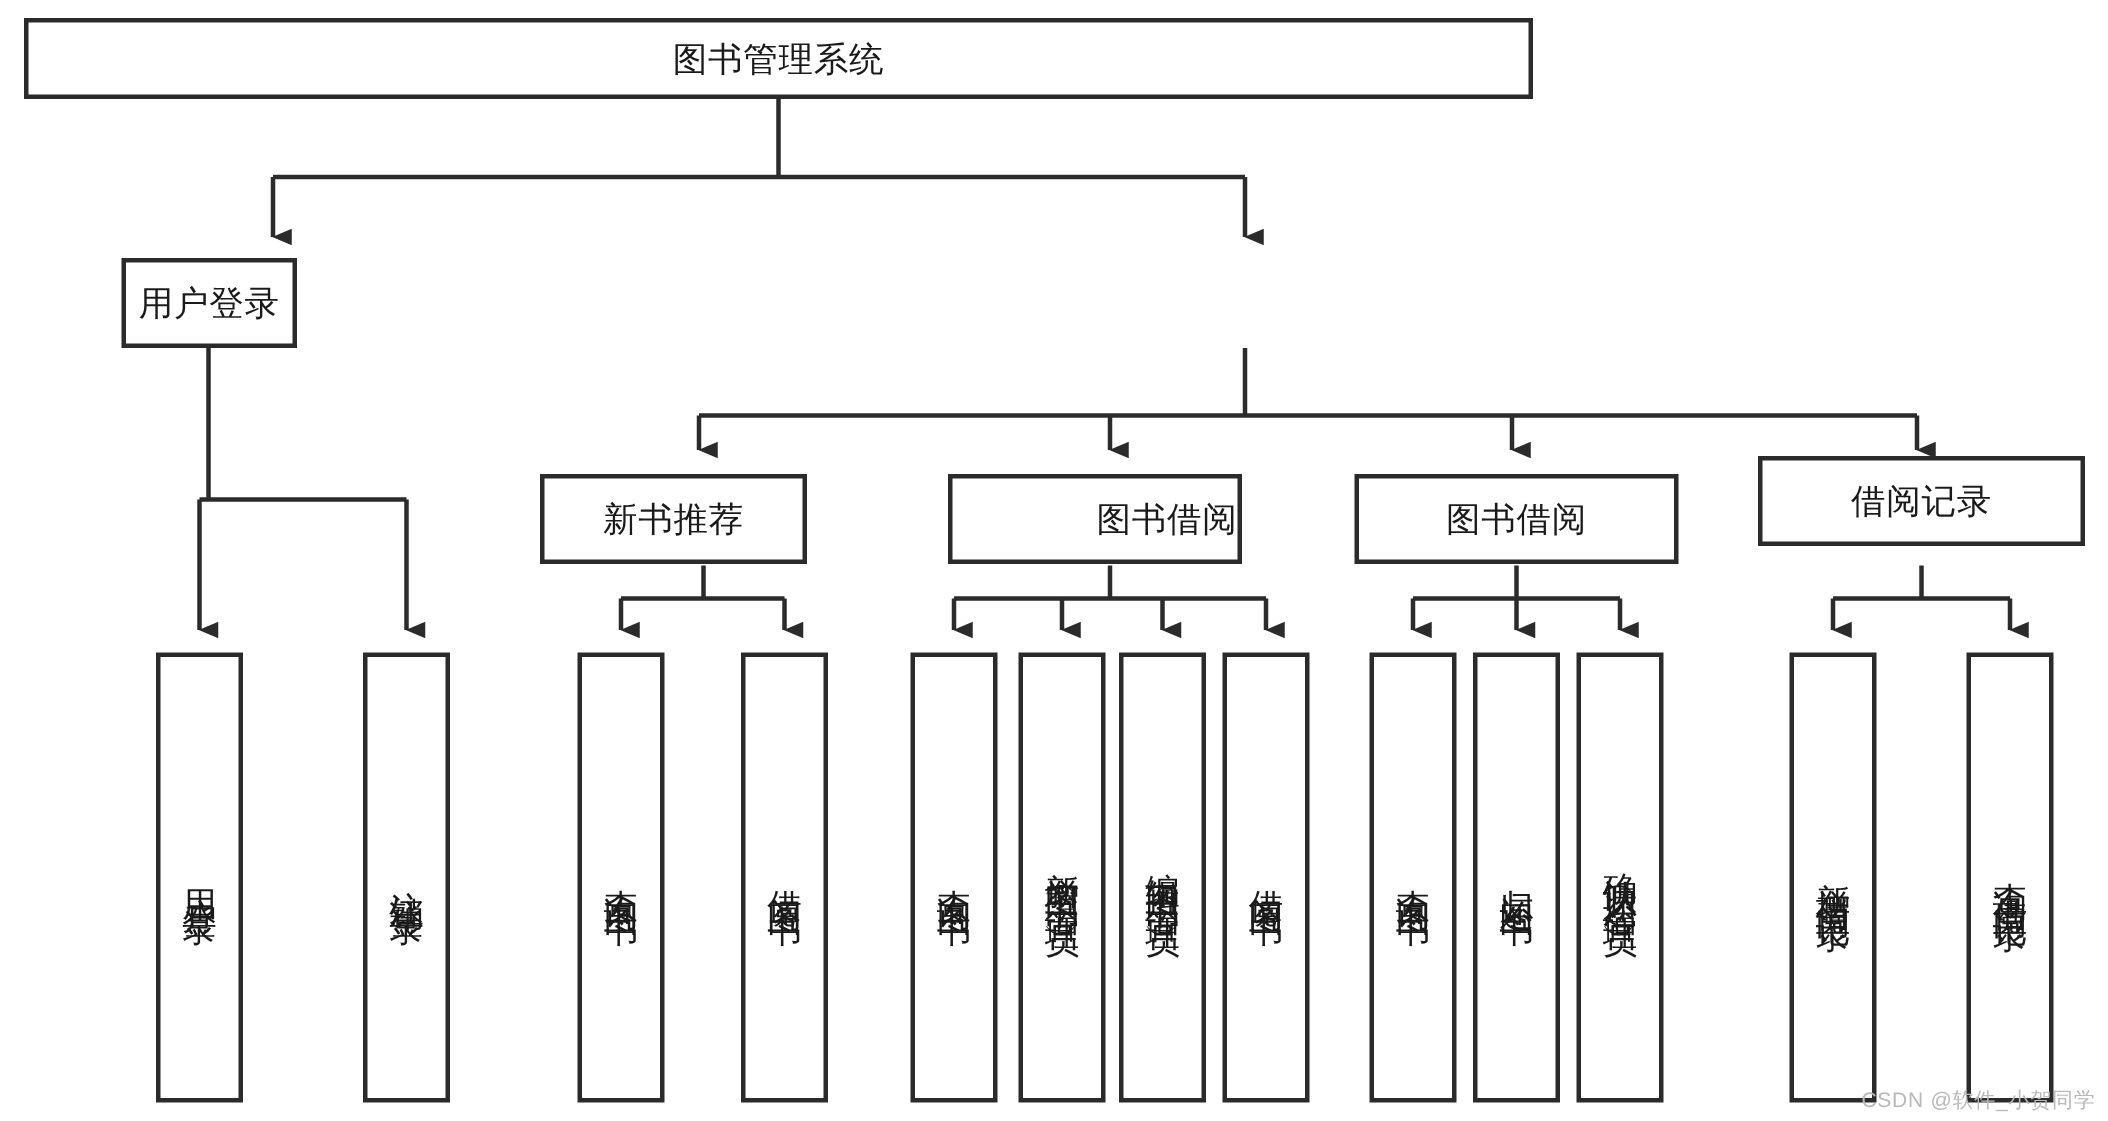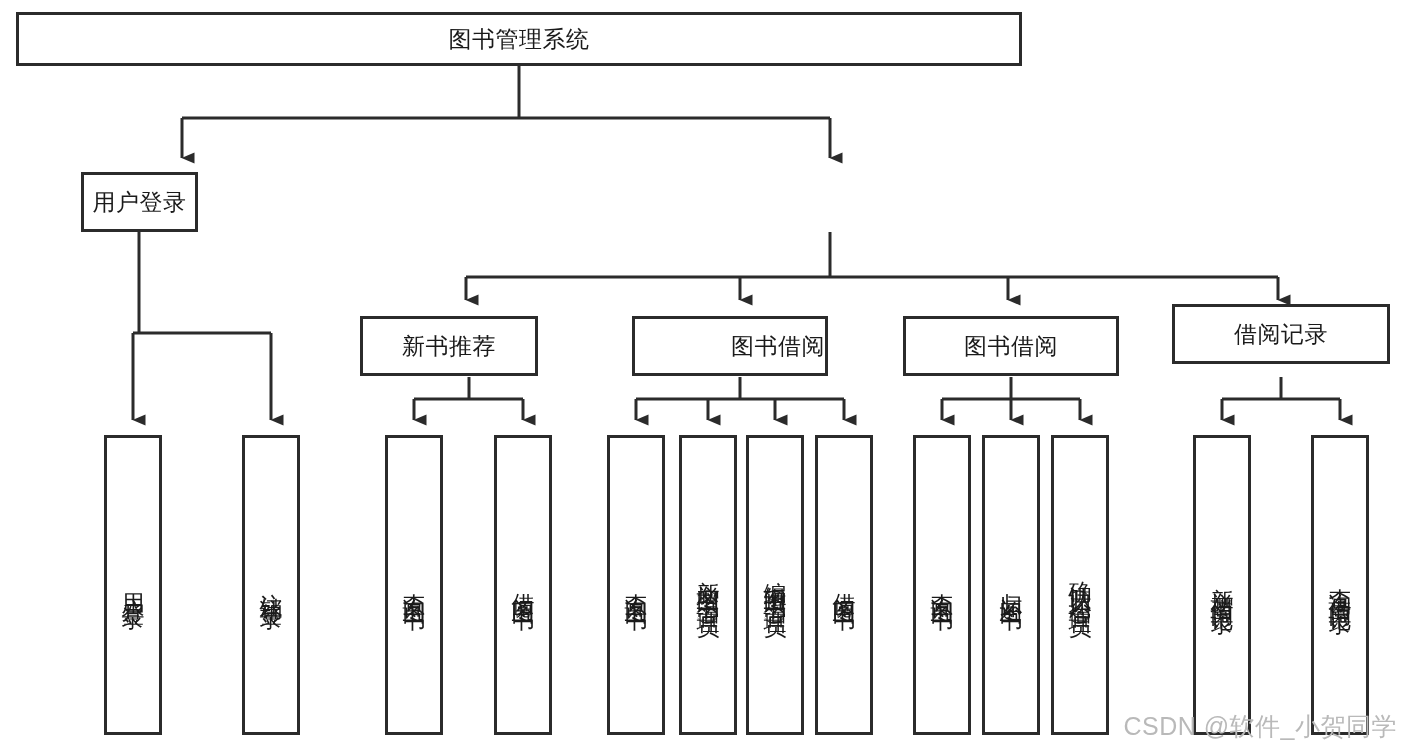--- a/index.html
+++ b/index.html
@@ -46,21 +46,21 @@
     writing-mode: vertical-rl;
     text-orientation: upright;
     letter-spacing: 5px;
     line-height: 1;
     white-space: nowrap;
   }
   .watermark {
     position: absolute;
     right: 8px;
     bottom: 4px;
-    font-size: 25px;
+    font-size: 14px;
     color: #b9b9b9;
     white-space: nowrap;
     letter-spacing: 0.5px;
   }
 </style>
 </head>
 <body>
 
 <div id="canvas">
 

